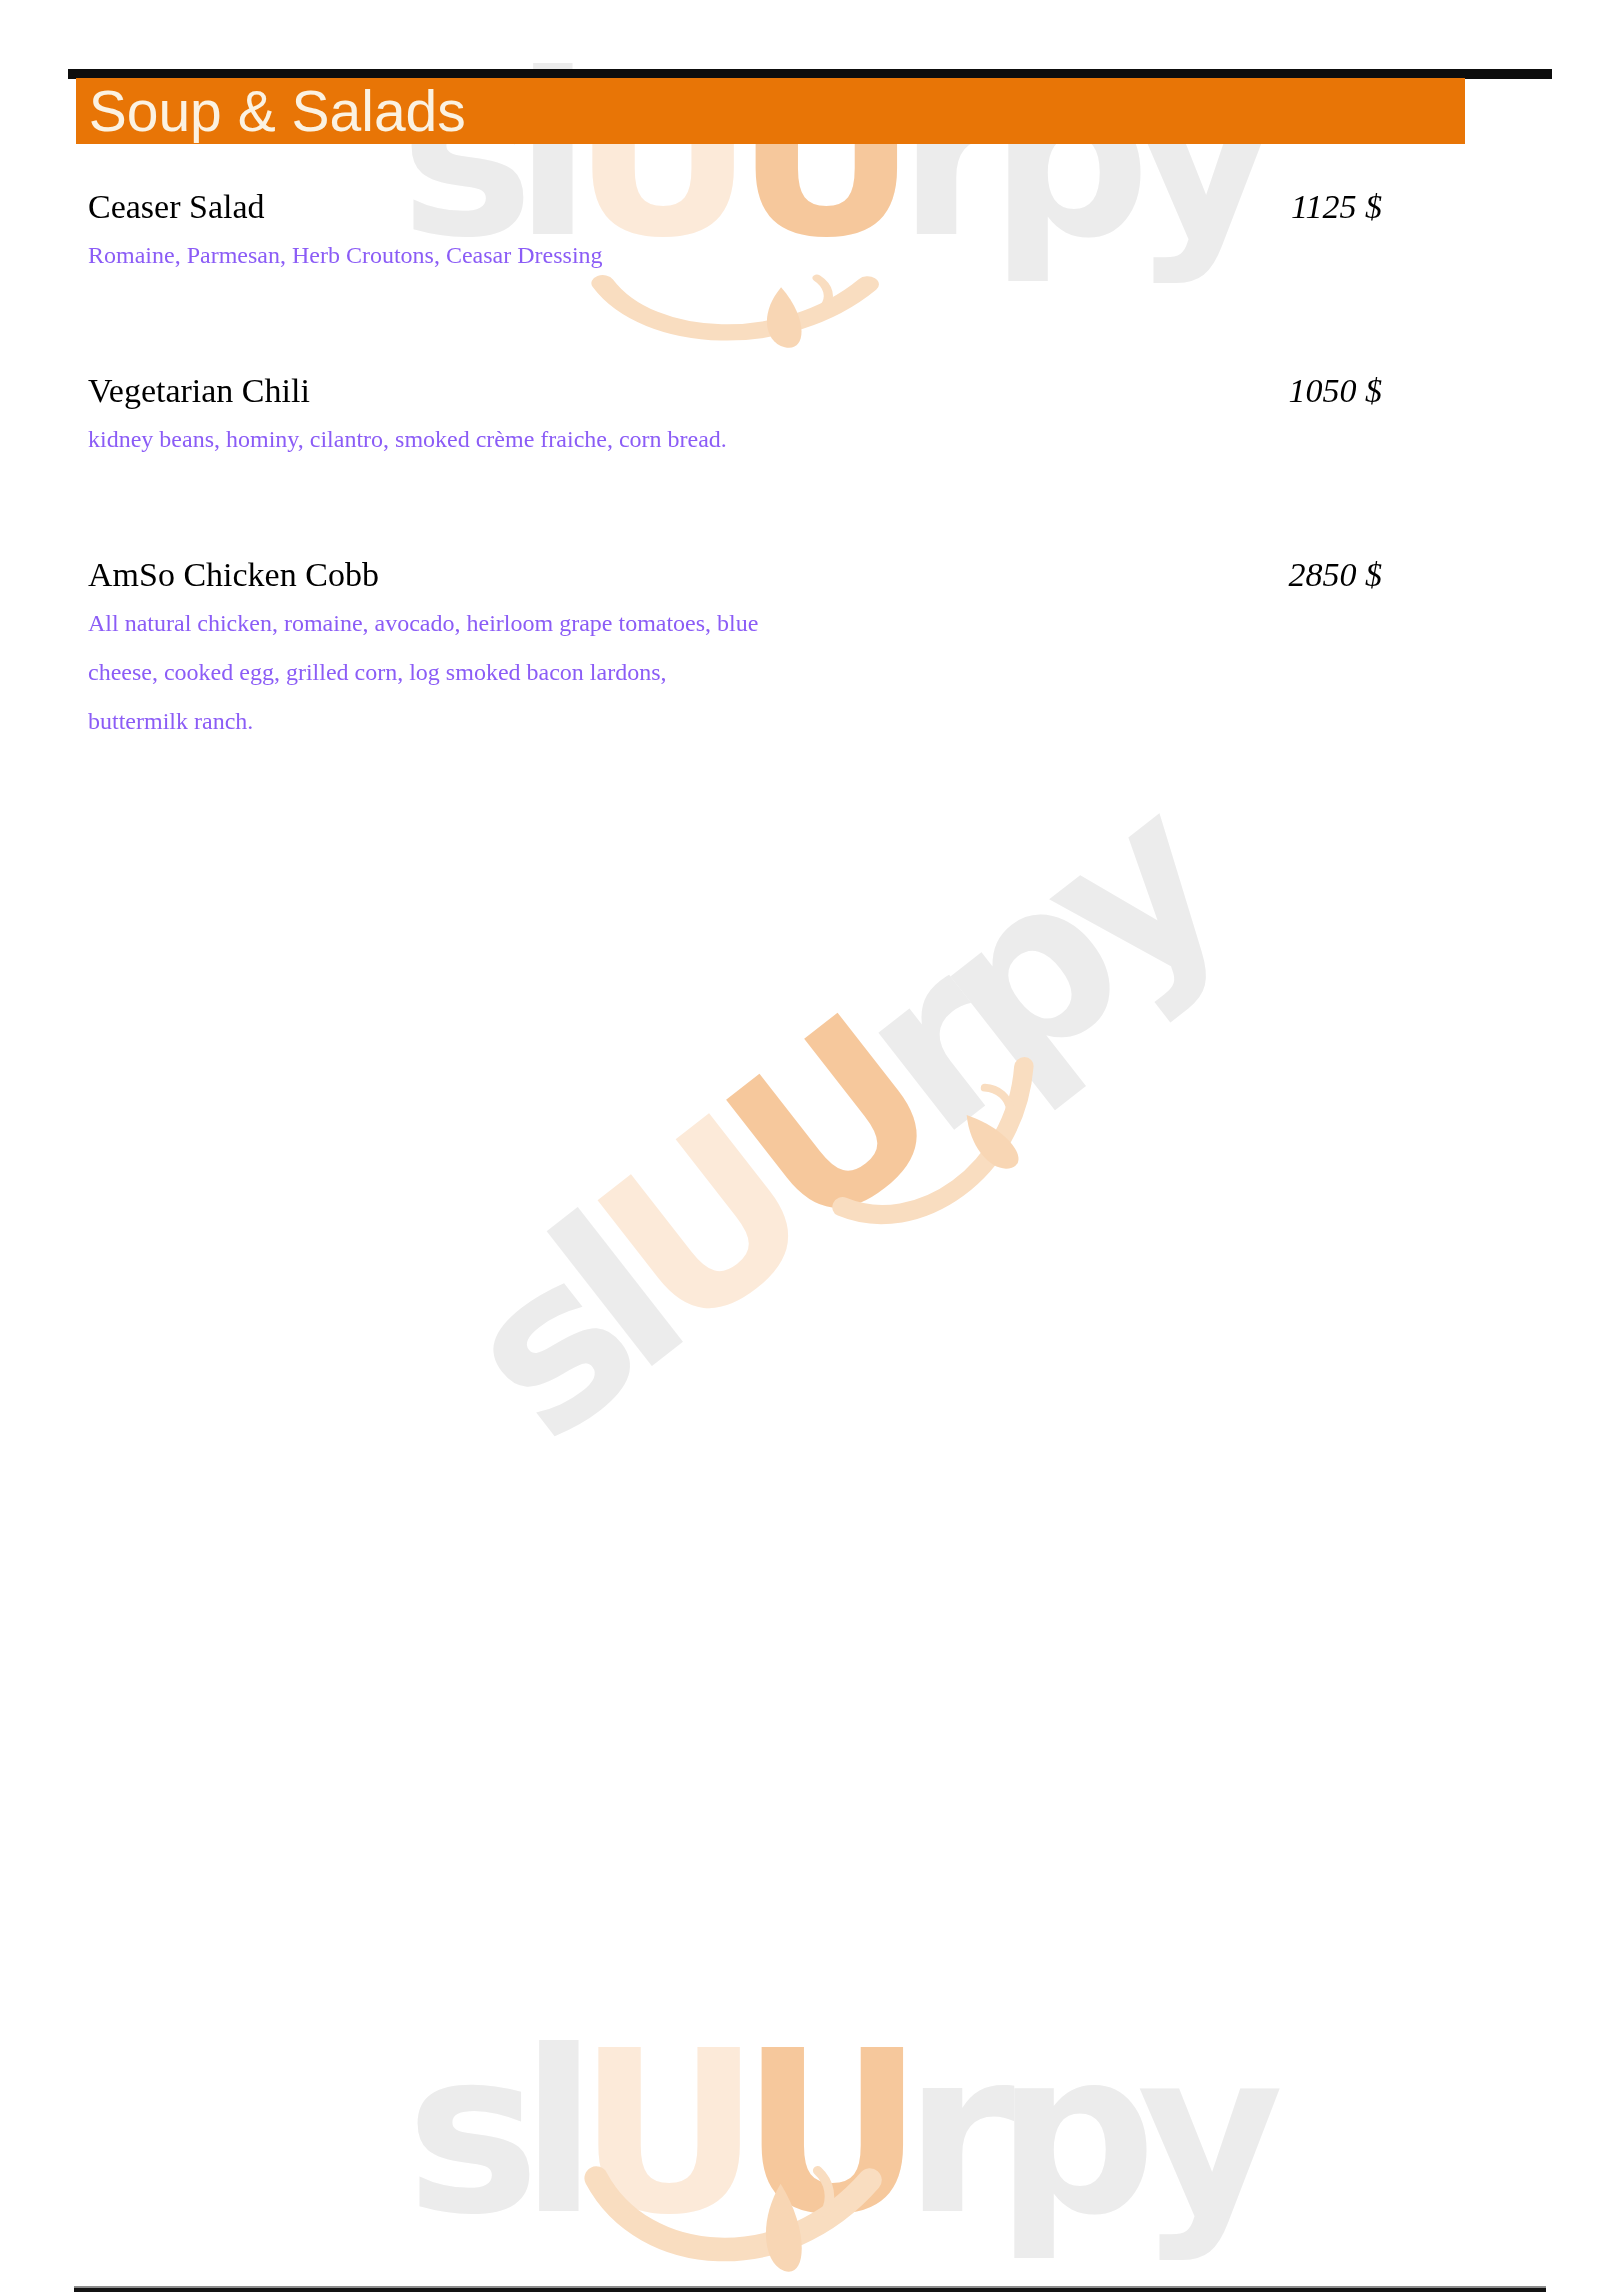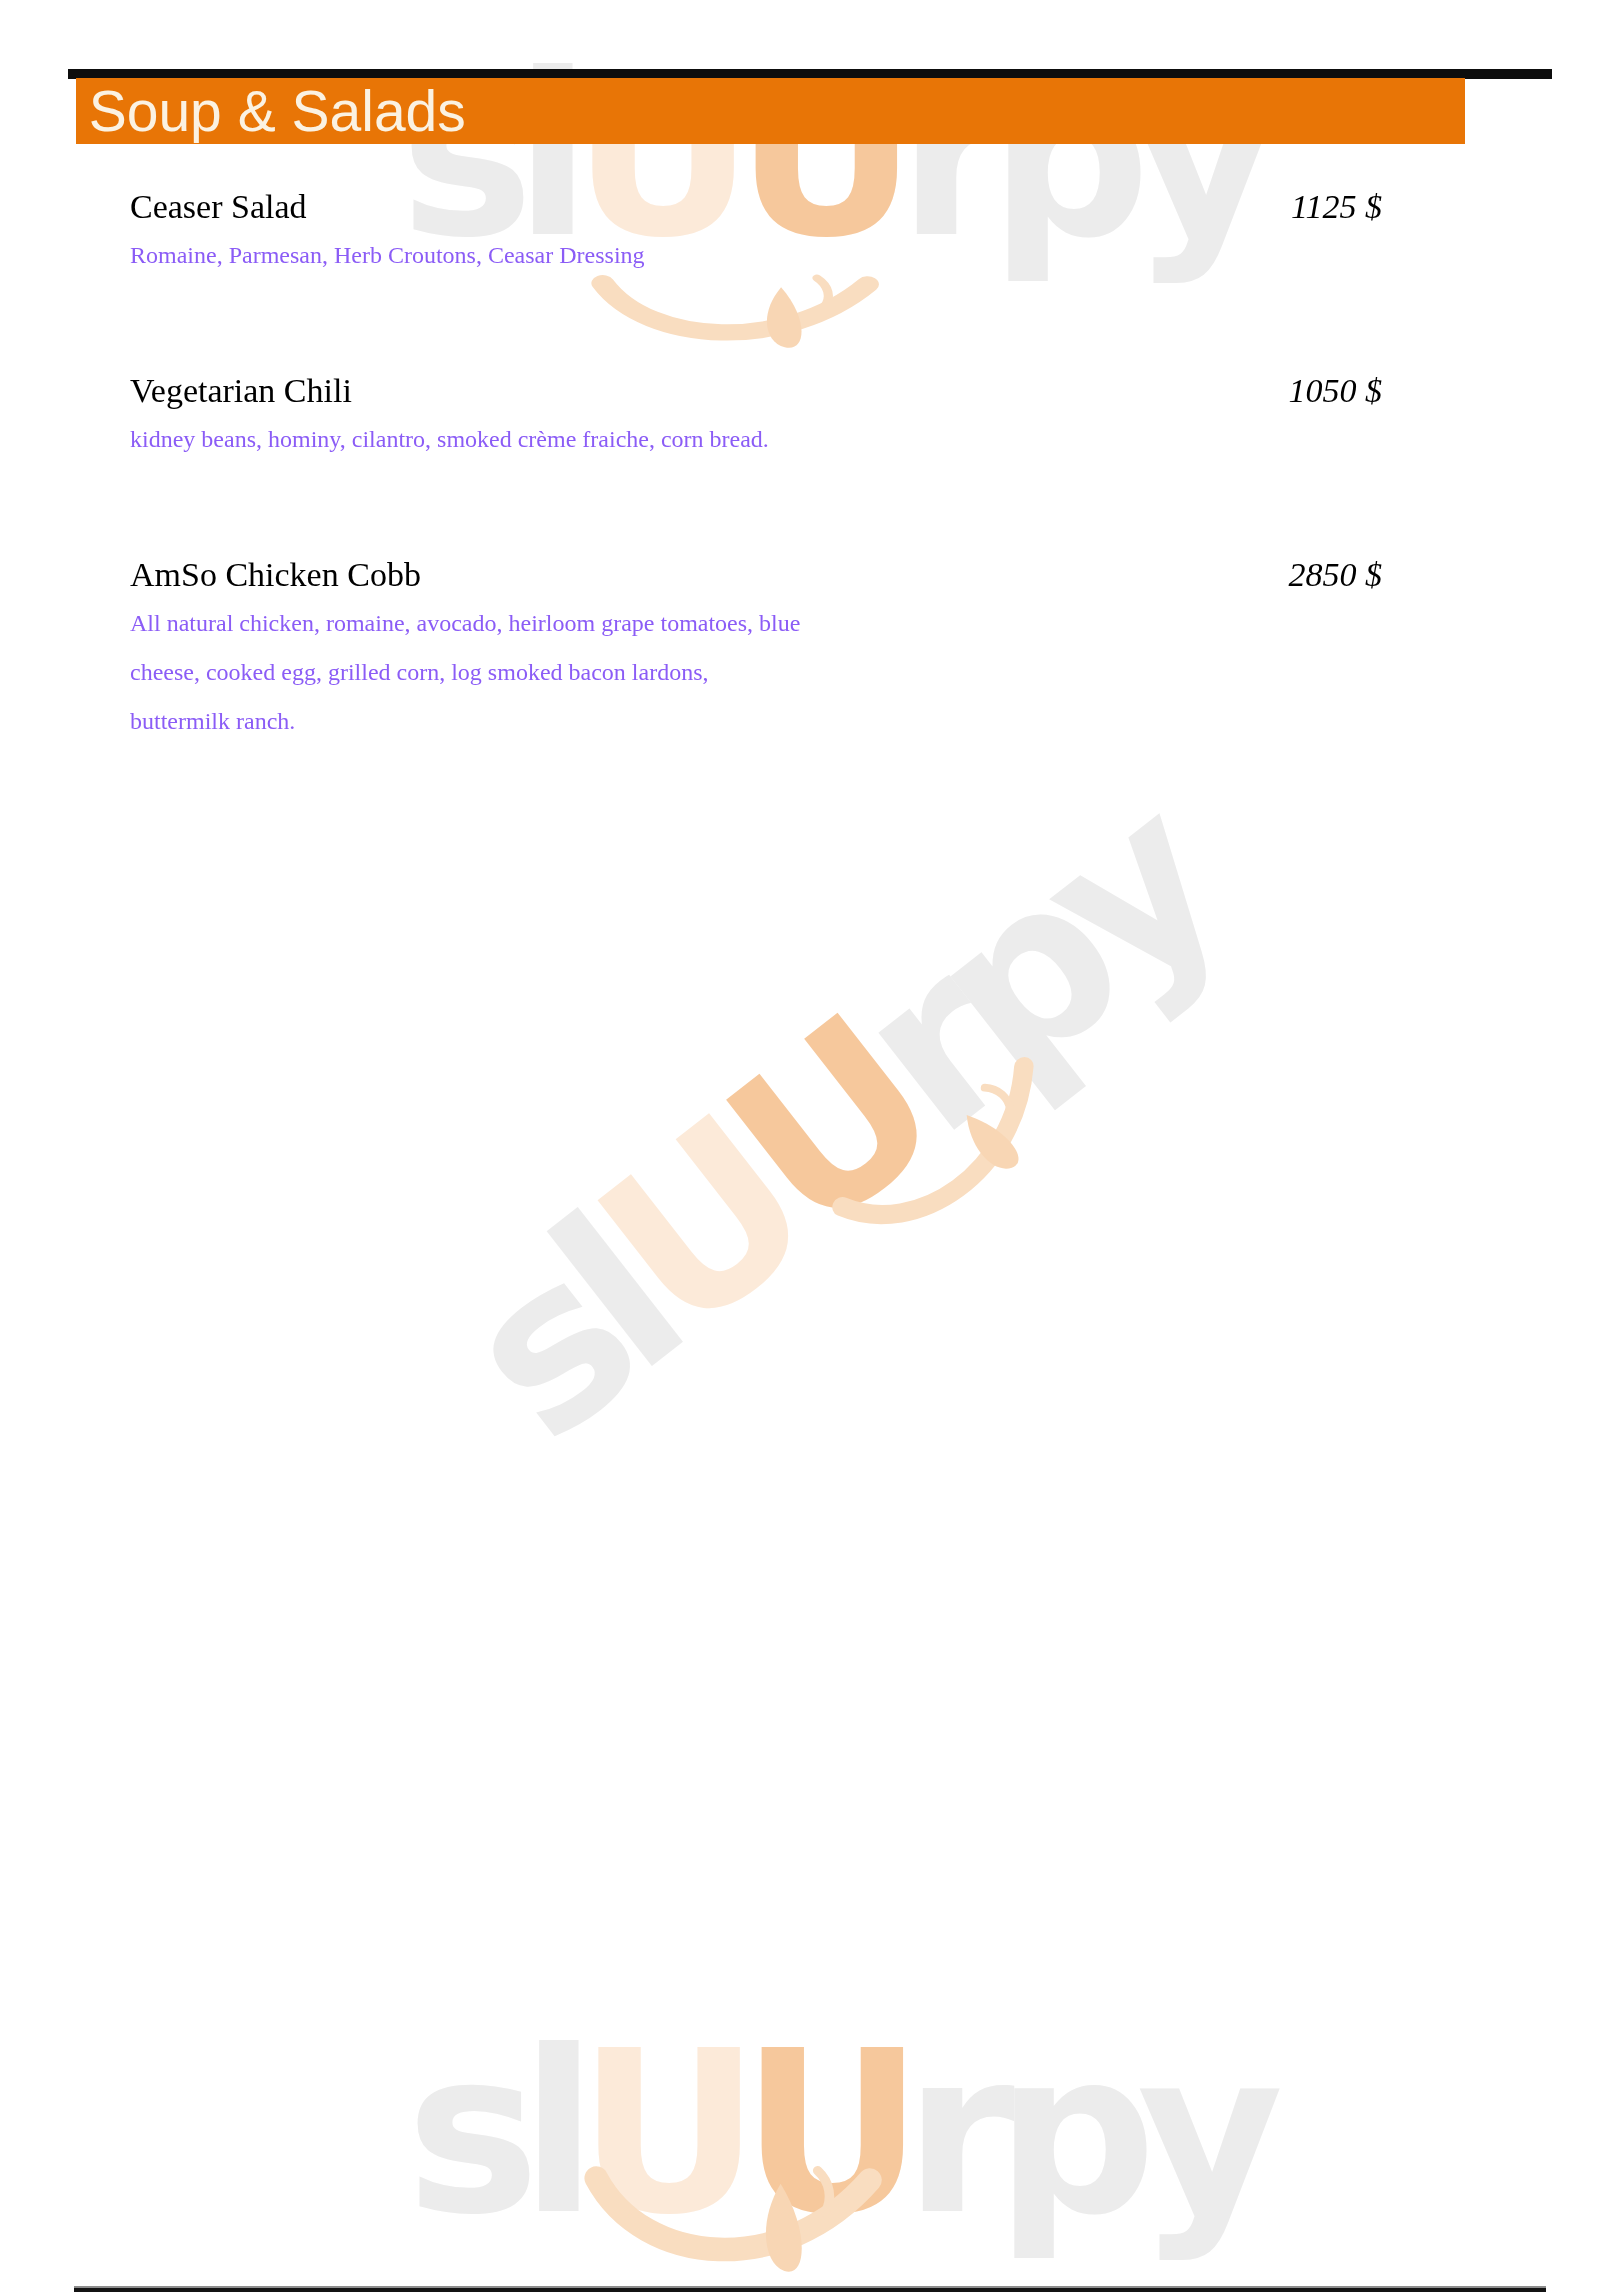--- a/index.html
+++ b/index.html
@@ -38,21 +38,21 @@
     position:absolute;left:12.7px;top:3.9px;
     font-family:"Liberation Sans",sans-serif;font-weight:400;
     font-size:57px;line-height:59px;color:#fbf2e2;white-space:nowrap;
   }
   .bottom-bar{
     position:absolute;left:74px;top:2286px;width:1472px;height:6.9px;
     background:#141414;border-top:2.9px solid #8d8d8d;z-index:3;
   }
   
   .content{position:absolute;left:88px;top:182px;width:1294px;z-index:4;}
-  .menu-item{margin-bottom:86px;margin-left:42px;}
+  .menu-item{margin-bottom:86px;}
   .item-head{
     display:flex;justify-content:space-between;align-items:baseline;
     font-size:34px;line-height:49px;color:#000;
   }
   .item-name{white-space:nowrap;}
   .item-price{white-space:nowrap;font-style:italic;}
   .item-desc{font-size:24px;line-height:49px;color:#8b5cf6;}
   .desc-line{white-space:nowrap;}
 </style>
 </head>

